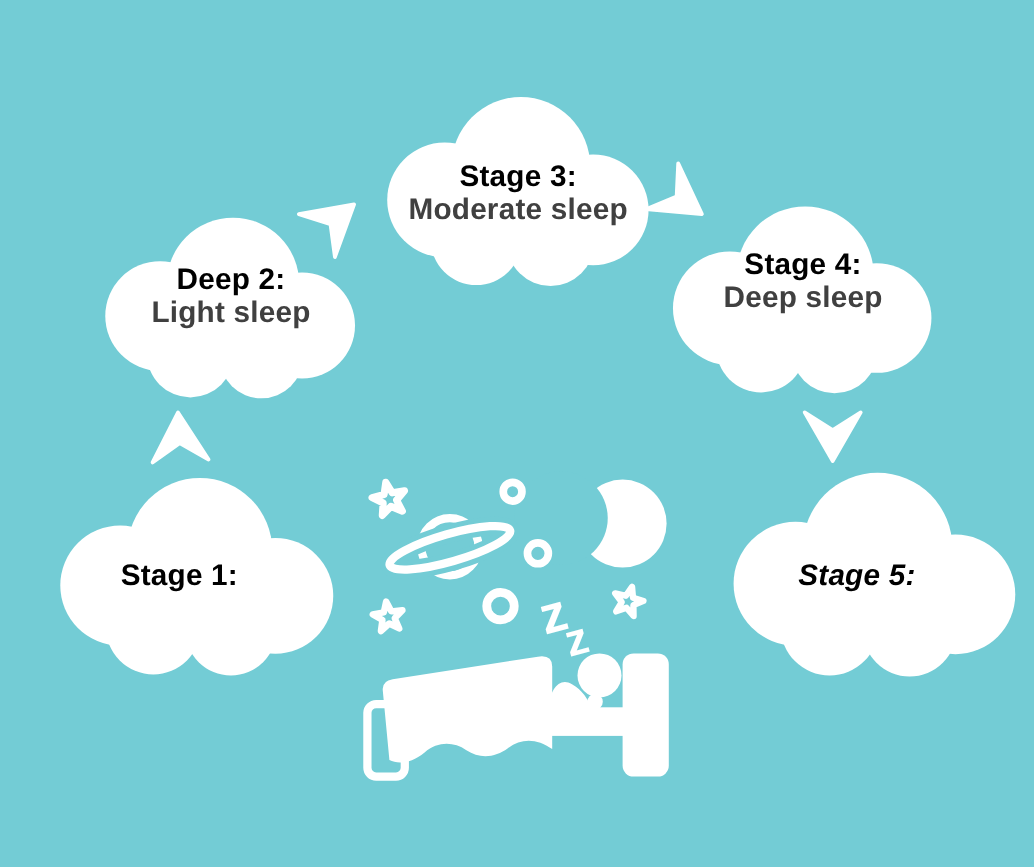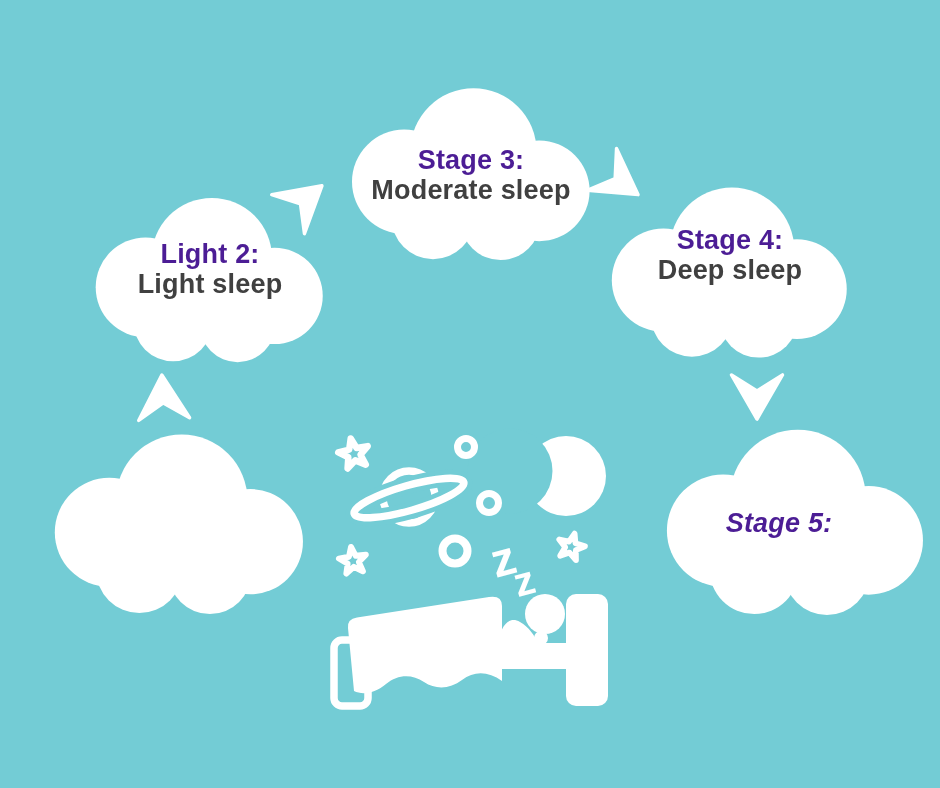--- a/index.html
+++ b/index.html
@@ -15,21 +15,21 @@
     position:absolute;
     transform:translate(-50%,-50%);
     text-align:center;
     font-weight:bold;
     font-size:27px;
     line-height:30px;
     white-space:nowrap;
     letter-spacing:0.2px;
   }
   .cloud-text.wrap{white-space:normal;width:186px;font-style:italic;}
-  .stage-label{color:#4c1d95;}
+  .stage-label{color:#000000;}
   .stage-name{color:#404040;}
 </style>
 </head>
 <body>
 
 <div class="canvas">
 
   <svg class="art" width="940" height="788" viewBox="0 0 940 788">
     <defs>
       <symbol id="cloud" viewBox="0 0 300 200">
@@ -121,24 +121,25 @@
       <rect x="566" y="594" width="42" height="112" rx="10" fill="#fff"></rect>
 
       <circle cx="545" cy="614" r="20" fill="#fff"></circle>
 
       <path fill="#fff" d="M 498,644 C 500,628 508,615 520,622 C 529,627 535,636 538,644 Z"></path>
       <circle cx="541" cy="638" r="7" fill="#fff"></circle>
     </g>
   </svg>
 
   <div class="cloud-text" style="left:163px;top:523px">
+    <div class="stage-label">Stage 1:</div>
   </div>
 
   <div class="cloud-text" style="left:210px;top:269px">
-    <div class="stage-label">Light 2:</div>
+    <div class="stage-label">Deep 2:</div>
     <div class="stage-name">Light sleep</div>
   </div>
 
   <div class="cloud-text" style="left:471px;top:175px">
     <div class="stage-label">Stage 3:</div>
     <div class="stage-name">Moderate sleep</div>
   </div>
 
   <div class="cloud-text" style="left:730px;top:255px">
     <div class="stage-label">Stage 4:</div>

